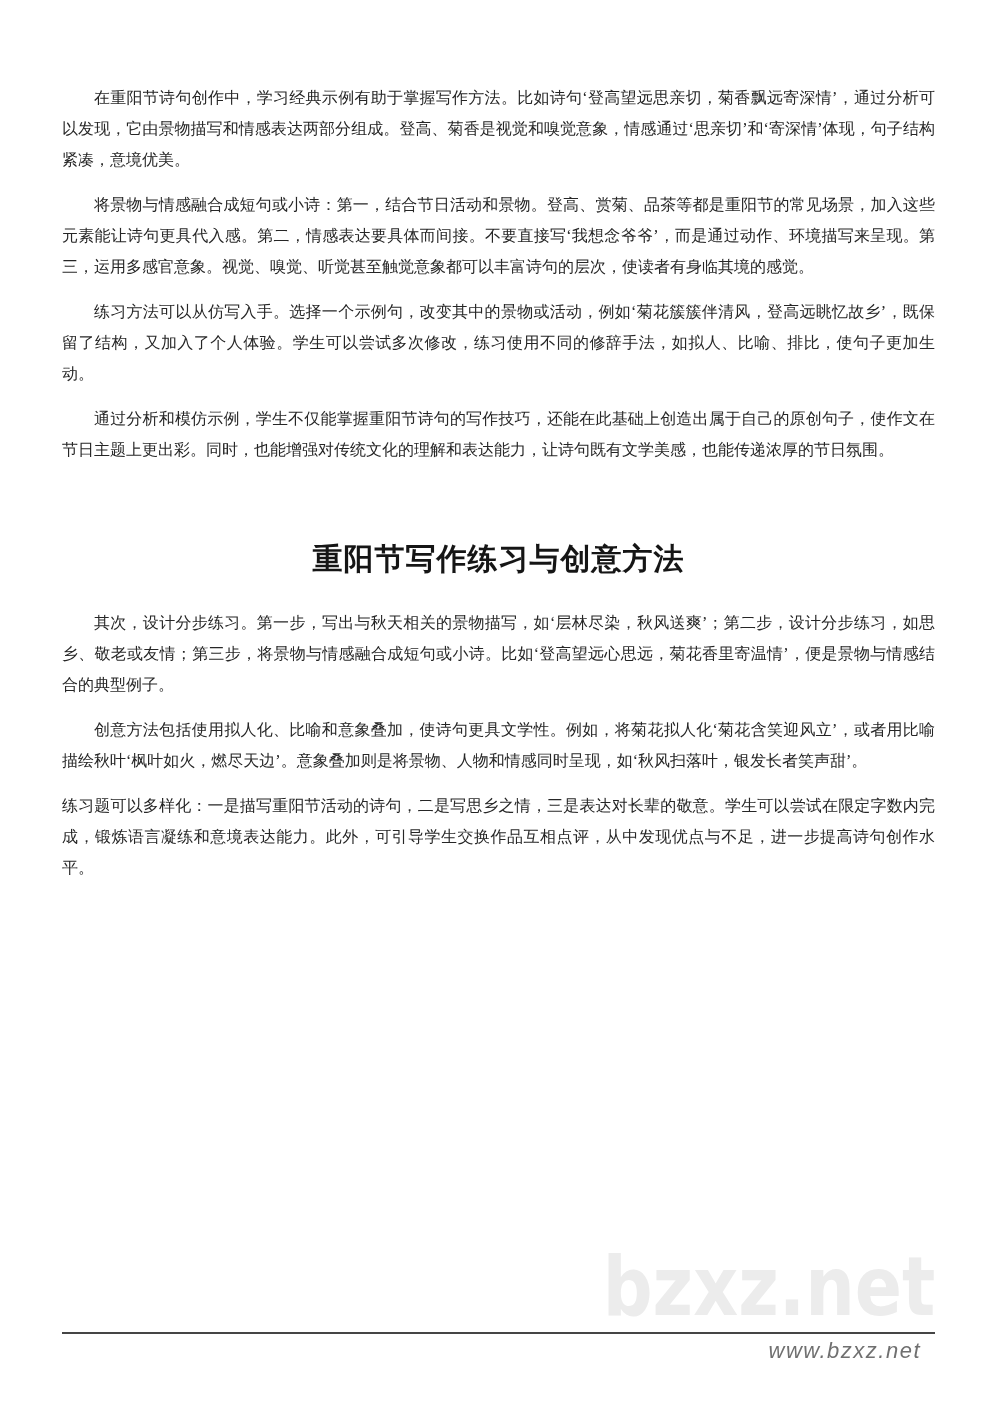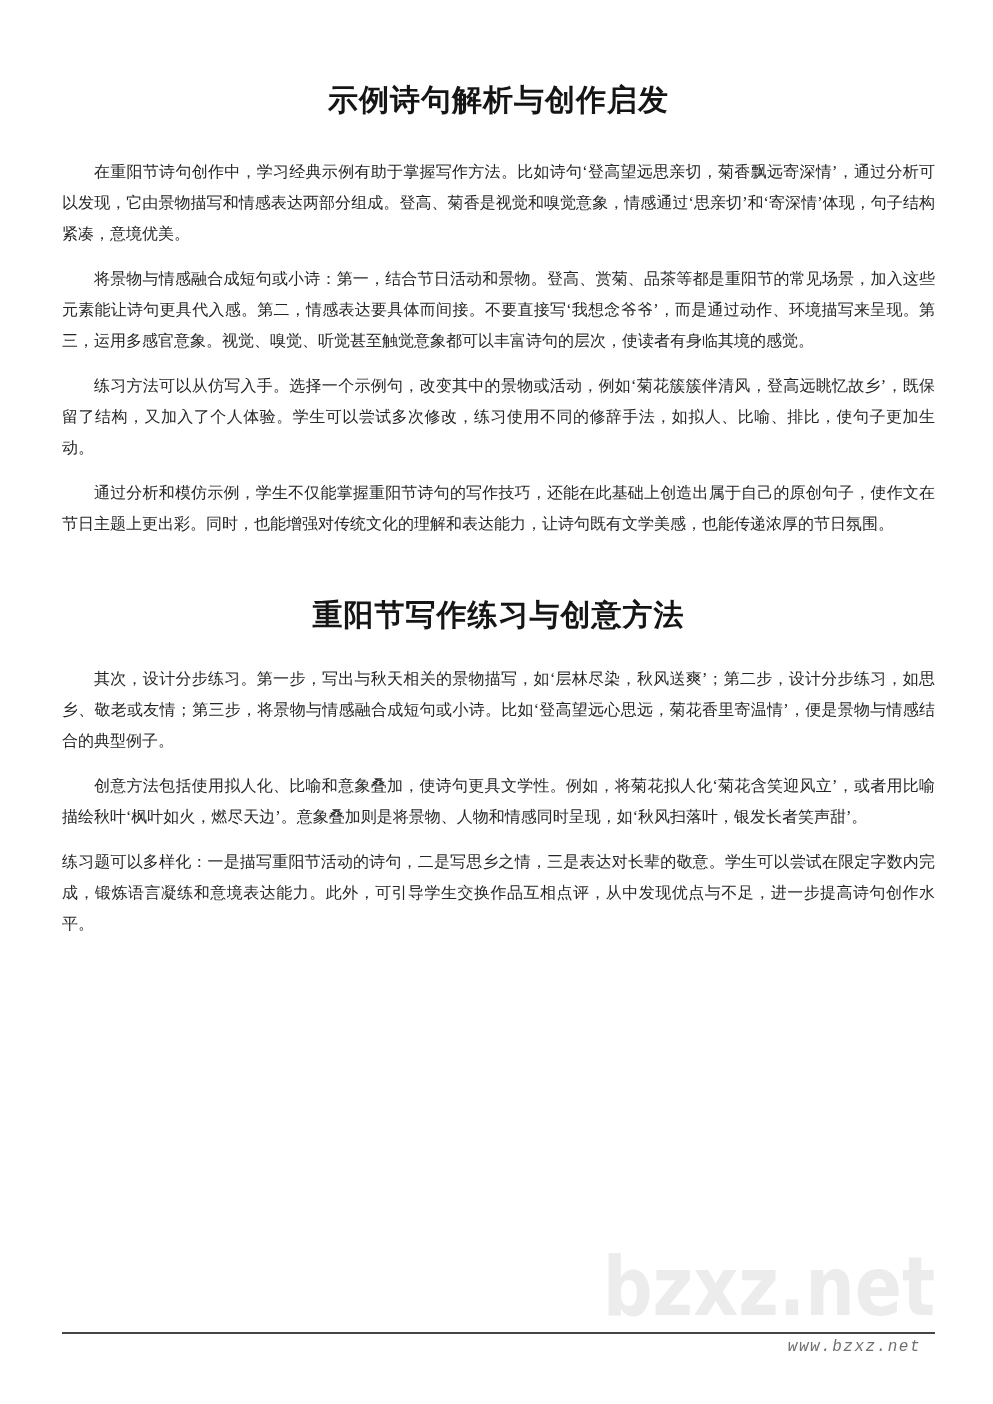--- a/index.html
+++ b/index.html
@@ -24,21 +24,21 @@
   .section-title {
     font-size: 30px;
     line-height: 36px;
     font-weight: bold;
     text-align: center;
     color: var(--title-text, #151515);
     margin: 0 0 38px 0;
     letter-spacing: 1px;
   }
   .section-title.later {
-    margin-top: 58px;
+    margin-top: 76px;
     margin-bottom: 30px;
   }
   .paragraph {
     font-size: 16px;
     line-height: 31px;
     margin: 0 0 14px 0;
     text-align: justify;
     color: var(--body-text, #262626);
   }
   .paragraph.indent {
@@ -67,35 +67,34 @@
     top: 1332px;
     margin: 0;
     border: none;
     border-top: 2px solid var(--footer-rule, #454545);
   }
   .footer-url {
     position: absolute;
     z-index: 2;
     top: 1338px;
     right: 72px;
-    font-family: Liberation Mono, monospace;
+    font-family: Liberation Sans, sans-serif;
     font-style: italic;
-    font-size: 16px;
+    font-size: 22px;
     letter-spacing: 1.5px;
     color: var(--footer-text, #707070);
   }
 </style>
 </head>
 <body>
 
 <div class="page">
   <div class="watermark">bzxz.net</div>
 
   <main class="content" id="content">
-      <h1 class="section-title">示例诗句解析与创作启发</h1>
       <p class="paragraph indent">在重阳节诗句创作中，学习经典示例有助于掌握写作方法。比如诗句‘登高望远思亲切，菊香飘远寄深情’，通过分析可以发现，它由景物描写和情感表达两部分组成。登高、菊香是视觉和嗅觉意象，情感通过‘思亲切’和‘寄深情’体现，句子结构紧凑，意境优美。</p>
       <p class="paragraph indent">将景物与情感融合成短句或小诗：第一，结合节日活动和景物。登高、赏菊、品茶等都是重阳节的常见场景，加入这些元素能让诗句更具代入感。第二，情感表达要具体而间接。不要直接写‘我想念爷爷’，而是通过动作、环境描写来呈现。第三，运用多感官意象。视觉、嗅觉、听觉甚至触觉意象都可以丰富诗句的层次，使读者有身临其境的感觉。</p>
       <p class="paragraph indent">练习方法可以从仿写入手。选择一个示例句，改变其中的景物或活动，例如‘菊花簇簇伴清风，登高远眺忆故乡’，既保留了结构，又加入了个人体验。学生可以尝试多次修改，练习使用不同的修辞手法，如拟人、比喻、排比，使句子更加生动。</p>
       <p class="paragraph indent">通过分析和模仿示例，学生不仅能掌握重阳节诗句的写作技巧，还能在此基础上创造出属于自己的原创句子，使作文在节日主题上更出彩。同时，也能增强对传统文化的理解和表达能力，让诗句既有文学美感，也能传递浓厚的节日氛围。</p>
       <h1 class="section-title later">重阳节写作练习与创意方法</h1>
       <p class="paragraph indent">其次，设计分步练习。第一步，写出与秋天相关的景物描写，如‘层林尽染，秋风送爽’；第二步，设计分步练习，如思乡、敬老或友情；第三步，将景物与情感融合成短句或小诗。比如‘登高望远心思远，菊花香里寄温情’，便是景物与情感结合的典型例子。</p>
       <p class="paragraph indent">创意方法包括使用拟人化、比喻和意象叠加，使诗句更具文学性。例如，将菊花拟人化‘菊花含笑迎风立’，或者用比喻描绘秋叶‘枫叶如火，燃尽天边’。意象叠加则是将景物、人物和情感同时呈现，如‘秋风扫落叶，银发长者笑声甜’。</p>
       <p class="paragraph">练习题可以多样化：一是描写重阳节活动的诗句，二是写思乡之情，三是表达对长辈的敬意。学生可以尝试在限定字数内完成，锻炼语言凝练和意境表达能力。此外，可引导学生交换作品互相点评，从中发现优点与不足，进一步提高诗句创作水平。</p>
     </main>
 

